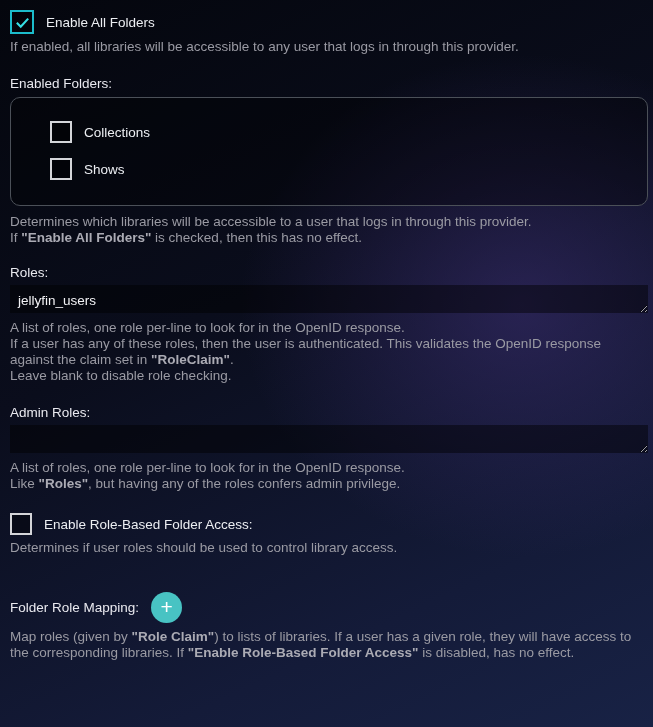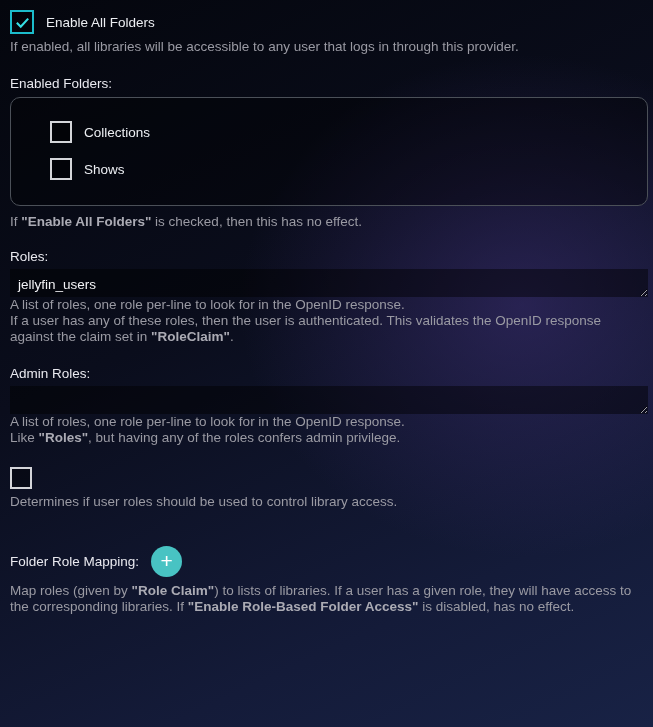--- a/index.html
+++ b/index.html
@@ -78,21 +78,21 @@
     display: inline-flex;
     align-items: center;
     justify-content: center;
     cursor: pointer;
     padding: 0 0 3px 0;
     font-family: "Liberation Sans", sans-serif;
   }
 
   .mt5  { margin-top: 5px; }
   .mt6  { margin-top: 6px; }
-  .mt7  { }
+  .mt7  { margin-top: 7px; }
   .mt8  { margin-top: 8px; }
   .mt19 { margin-top: 19px; }
   .mt21 { margin-top: 21px; }
   .mt24 { margin-top: 36px; }
 
   .mapping-row { display: flex; align-items: center; gap: 12px; }
 </style>
 </head>
 <body>
 
@@ -119,41 +119,44 @@
   </div>
   <div class="check-row">
     <span class="cb cb-sm">
       
     </span>
     <span class="cb-label">Shows</span>
   </div>
 </div>
 
 <div class="desc mt8">
+  <div>Determines which libraries will be accessible to a user that logs in through this provider.</div>
   <div><span>If </span><span class="b">"Enable All Folders"</span><span> is checked, then this has no effect.</span></div>
 </div>
 
 <div class="label mt19">Roles:</div>
 <textarea class="field" style="">jellyfin_users</textarea>
 <div class="desc mt7">
   <div>A list of roles, one role per-line to look for in the OpenID response.</div>
   <div><span>If a user has any of these roles, then the user is authenticated. This validates the OpenID response against the claim set in </span><span class="b">"RoleClaim"</span><span>.</span></div>
+  <div>Leave blank to disable role checking.</div>
 </div>
 
 <div class="label mt21">Admin Roles:</div>
 <textarea class="field" style=""></textarea>
 <div class="desc mt7">
   <div>A list of roles, one role per-line to look for in the OpenID response.</div>
   <div><span>Like </span><span class="b">"Roles"</span><span>, but having any of the roles confers admin privilege.</span></div>
 </div>
 
 <div class="check-row mt21">
   <span class="cb cb-sm">
     
   </span>
+  <span class="cb-label">Enable Role-Based Folder Access:</span>
 </div>
 <div class="desc mt5">Determines if user roles should be used to control library access.</div>
 
 <div class="mapping-row mt24">
   <span class="label">Folder Role Mapping:</span>
   <button class="fab">
     <span>+</span>
   </button>
 </div>
 <div class="desc mt6"><span>Map roles (given by </span><span class="b">"Role Claim"</span><span>) to lists of libraries. If a user has a given role, they will have access to the corresponding libraries. If </span><span class="b">"Enable Role-Based Folder Access"</span><span> is disabled, has no effect.</span></div>

